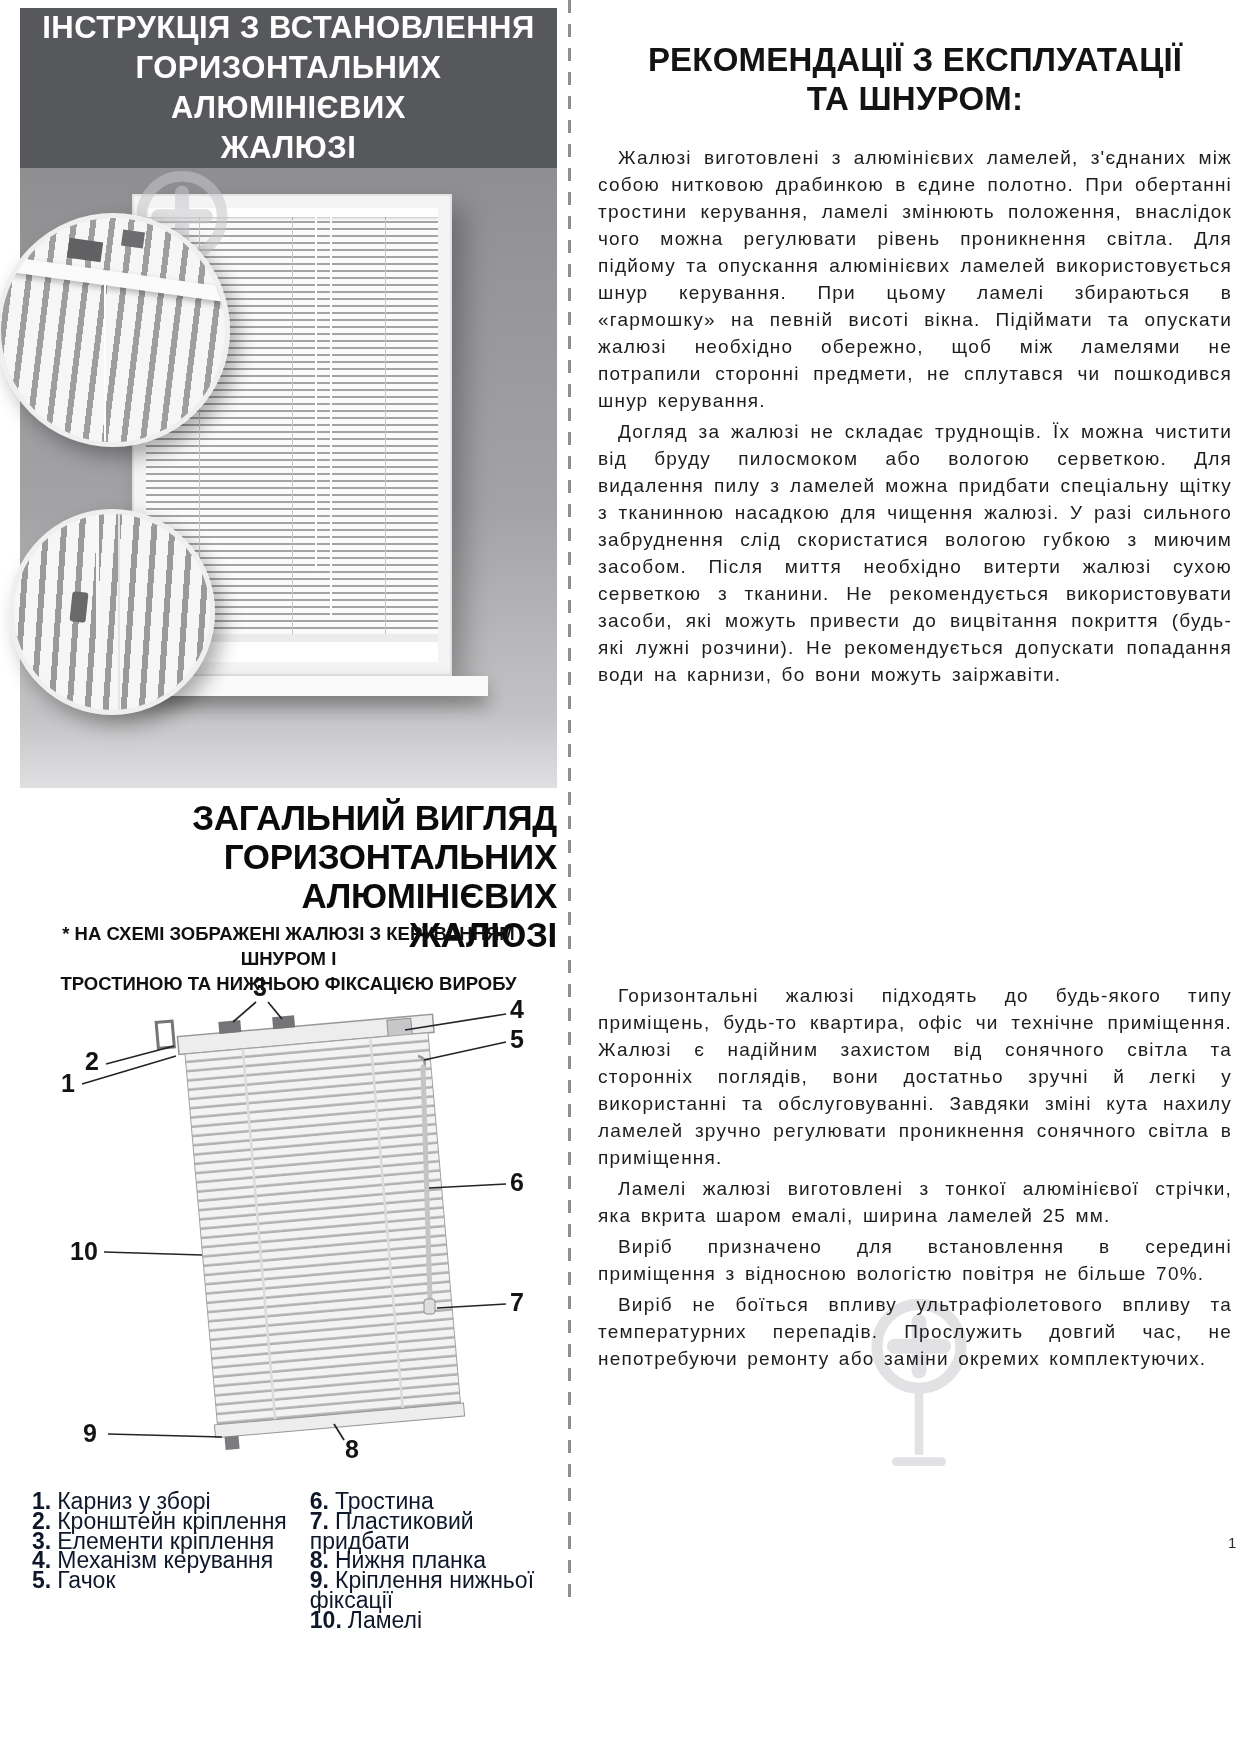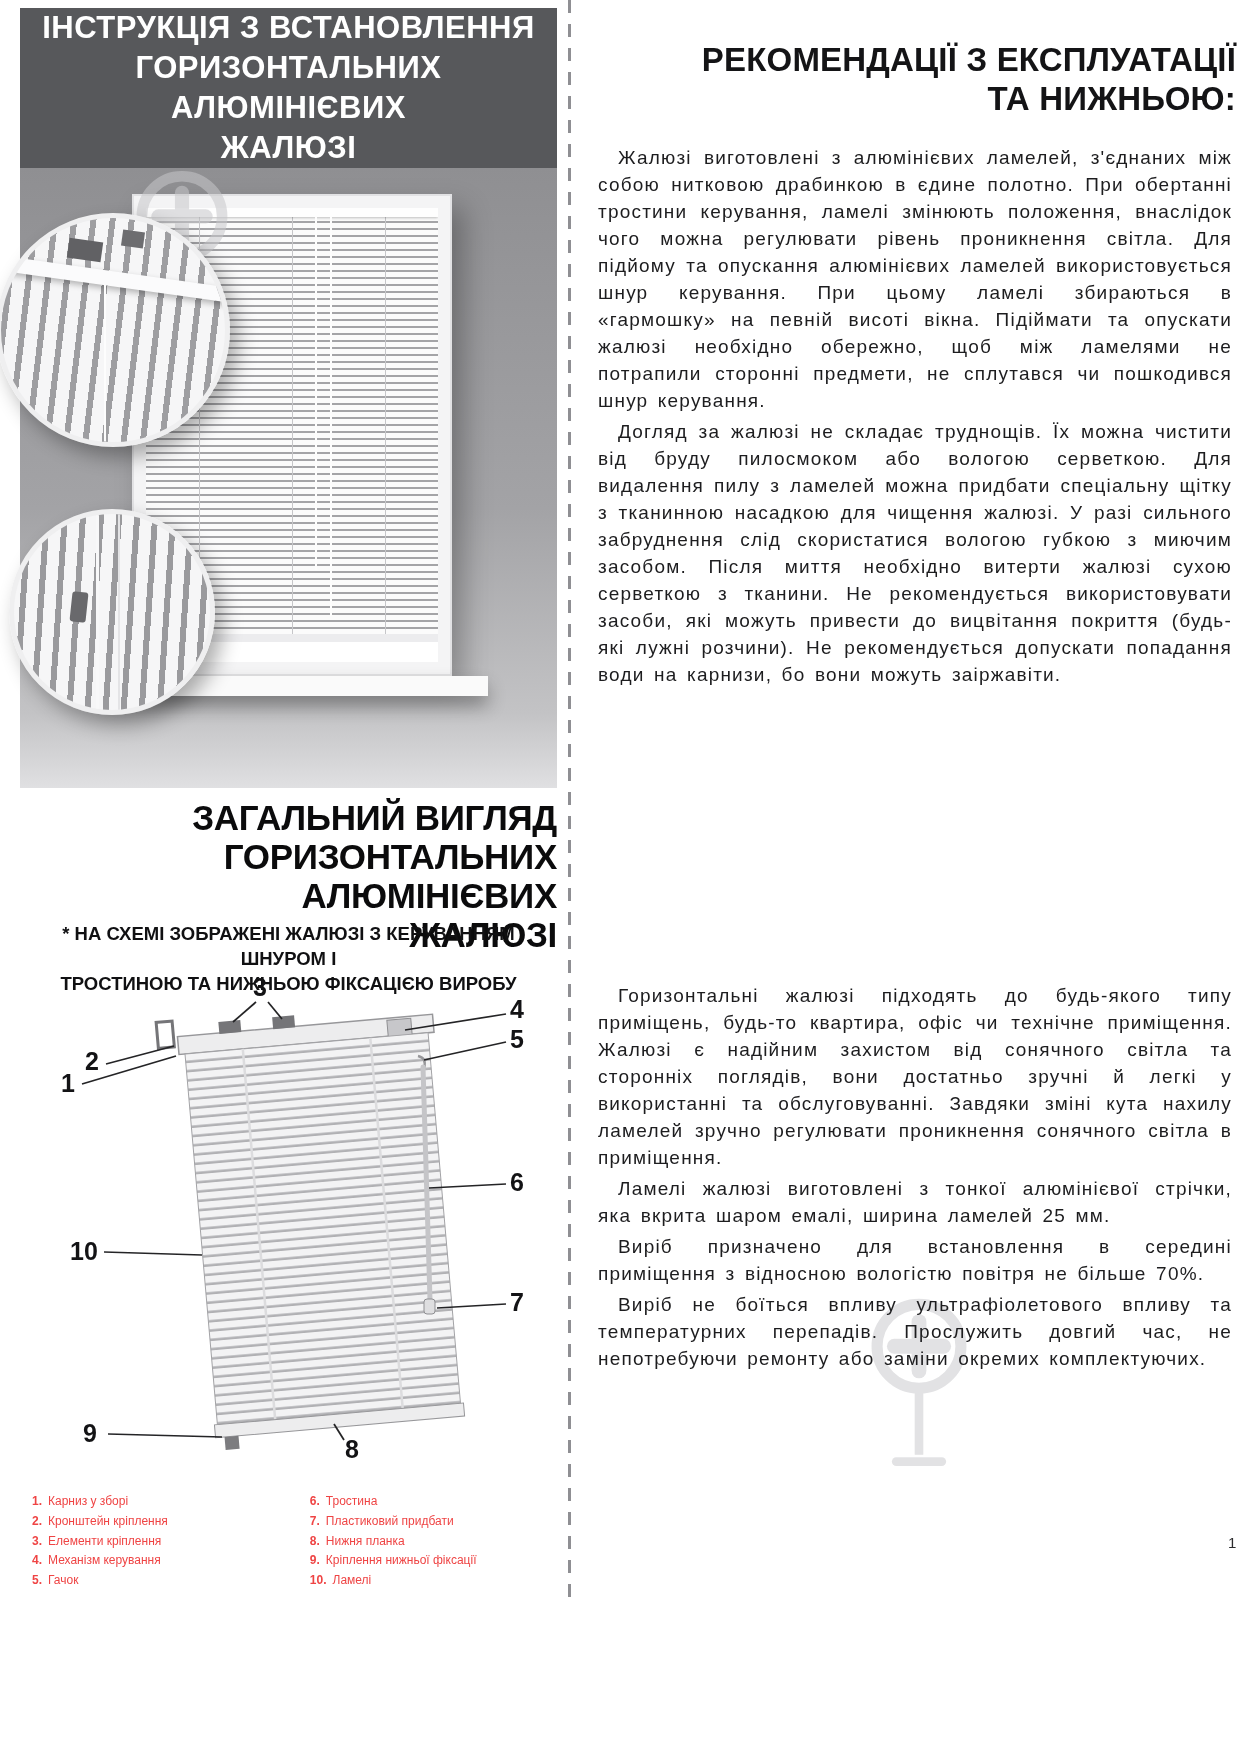--- a/index.html
+++ b/index.html
@@ -59,29 +59,29 @@
   .overview-title{position:absolute;left:20px;top:798px;width:537px;text-align:right;font-weight:bold;
                   font-size:35px;line-height:39px;color:#0b0b0c;letter-spacing:-.3px;}
   .overview-note{position:absolute;left:20px;top:921px;width:537px;text-align:center;font-weight:bold;
                  font-size:18.5px;line-height:25px;color:#101012;}
   .diagram{position:absolute;left:20px;top:972px;width:537px;height:518px;}
   .diagram svg{width:100%;height:100%;display:block;}
   .diagram .c-lines line{stroke:#242426;stroke-width:1.7;}
   .diagram .c-nums text{font-family:"Liberation Sans",sans-serif;font-weight:bold;font-size:25px;fill:#131315;}
 
   .legend{position:absolute;left:32px;top:1492px;width:528px;display:flex;
-          font-size:12px;line-height:19.8px;color:#ef4444;gap:16px;}
+          font-size:23px;line-height:19.8px;color:#0f172a;gap:16px;}
   .legend-col1{width:270px;}
   .legend-col2{width:258px;}
   .legend-item b{margin-right:6px;}
 
   
   .care{position:absolute;left:594px;top:40px;width:642px;z-index:1;}
   .purpose{position:absolute;left:594px;top:956px;width:642px;z-index:1;}
-  .section-heading{text-align:right;font-weight:bold;font-size:33px;line-height:39px;color:#141416;letter-spacing:.2px;}
+  .section-heading{text-align:center;font-weight:bold;font-size:33px;line-height:39px;color:#141416;letter-spacing:.2px;}
   .body-text{margin-top:26px;font-size:19px;line-height:27px;text-align:justify;
              letter-spacing:1.2px;word-spacing:3px;color:#1d1d1f;}
   .body-text p{margin:4px;text-indent:20px;}
 
   .page-number{position:absolute;left:1228px;top:1534px;font-size:15px;color:#2b2b2d;}
 </style>
 </head>
 <body>
 
 <div class="page">
@@ -239,21 +239,21 @@
       <rect x="44" y="18" width="12" height="52" rx="6" fill="currentColor"></rect>
       <rect x="24" y="38" width="52" height="12" rx="6" fill="currentColor"></rect>
       <rect x="46.5" y="78" width="7" height="54" fill="currentColor"></rect>
       <rect x="28" y="134" width="44" height="7" rx="3.5" fill="currentColor"></rect>
     </svg>
   </div>
 
   <div class="care">
     <div class="section-heading">
       <div>РЕКОМЕНДАЦІЇ З ЕКСПЛУАТАЦІЇ</div>
-      <div>ТА НИЖНЬОЮ:</div>
+      <div>ТА ШНУРОМ:</div>
     </div>
     <div class="body-text">
       <p>Жалюзі виготовлені з алюмінієвих ламелей, з'єднаних між собою нитковою драбинкою в єдине полотно. При обертанні тростини керування, ламелі змінюють положення, внаслідок чого можна регулювати рівень проникнення світла. Для підйому та опускання алюмінієвих ламелей використовується шнур керування. При цьому ламелі збираються в «гармошку» на певній висоті вікна. Підіймати та опускати жалюзі необхідно обережно, щоб між ламелями не потрапили сторонні предмети, не сплутався чи пошкодився шнур керування.</p>
       <p>Догляд за жалюзі не складає труднощів. Їх можна чистити від бруду пилосмоком або вологою серветкою. Для видалення пилу з ламелей можна придбати спеціальну щітку з тканинною насадкою для чищення жалюзі. У разі сильного забруднення слід скористатися вологою губкою з миючим засобом. Після миття необхідно витерти жалюзі сухою серветкою з тканини. Не рекомендується використовувати засоби, які можуть привести до вицвітання покриття (будь-які лужні розчини). Не рекомендується допускати попадання води на карнизи, бо вони можуть заіржавіти.</p>
     </div>
   </div>
 
   <div class="purpose">
     <div class="body-text">
       <p>Горизонтальні жалюзі підходять до будь-якого типу приміщень, будь-то квартира, офіс чи технічне приміщення. Жалюзі є надійним захистом від сонячного світла та сторонніх поглядів, вони достатньо зручні й легкі у використанні та обслуговуванні. Завдяки зміні кута нахилу ламелей зручно регулювати проникнення сонячного світла в приміщення.</p>

